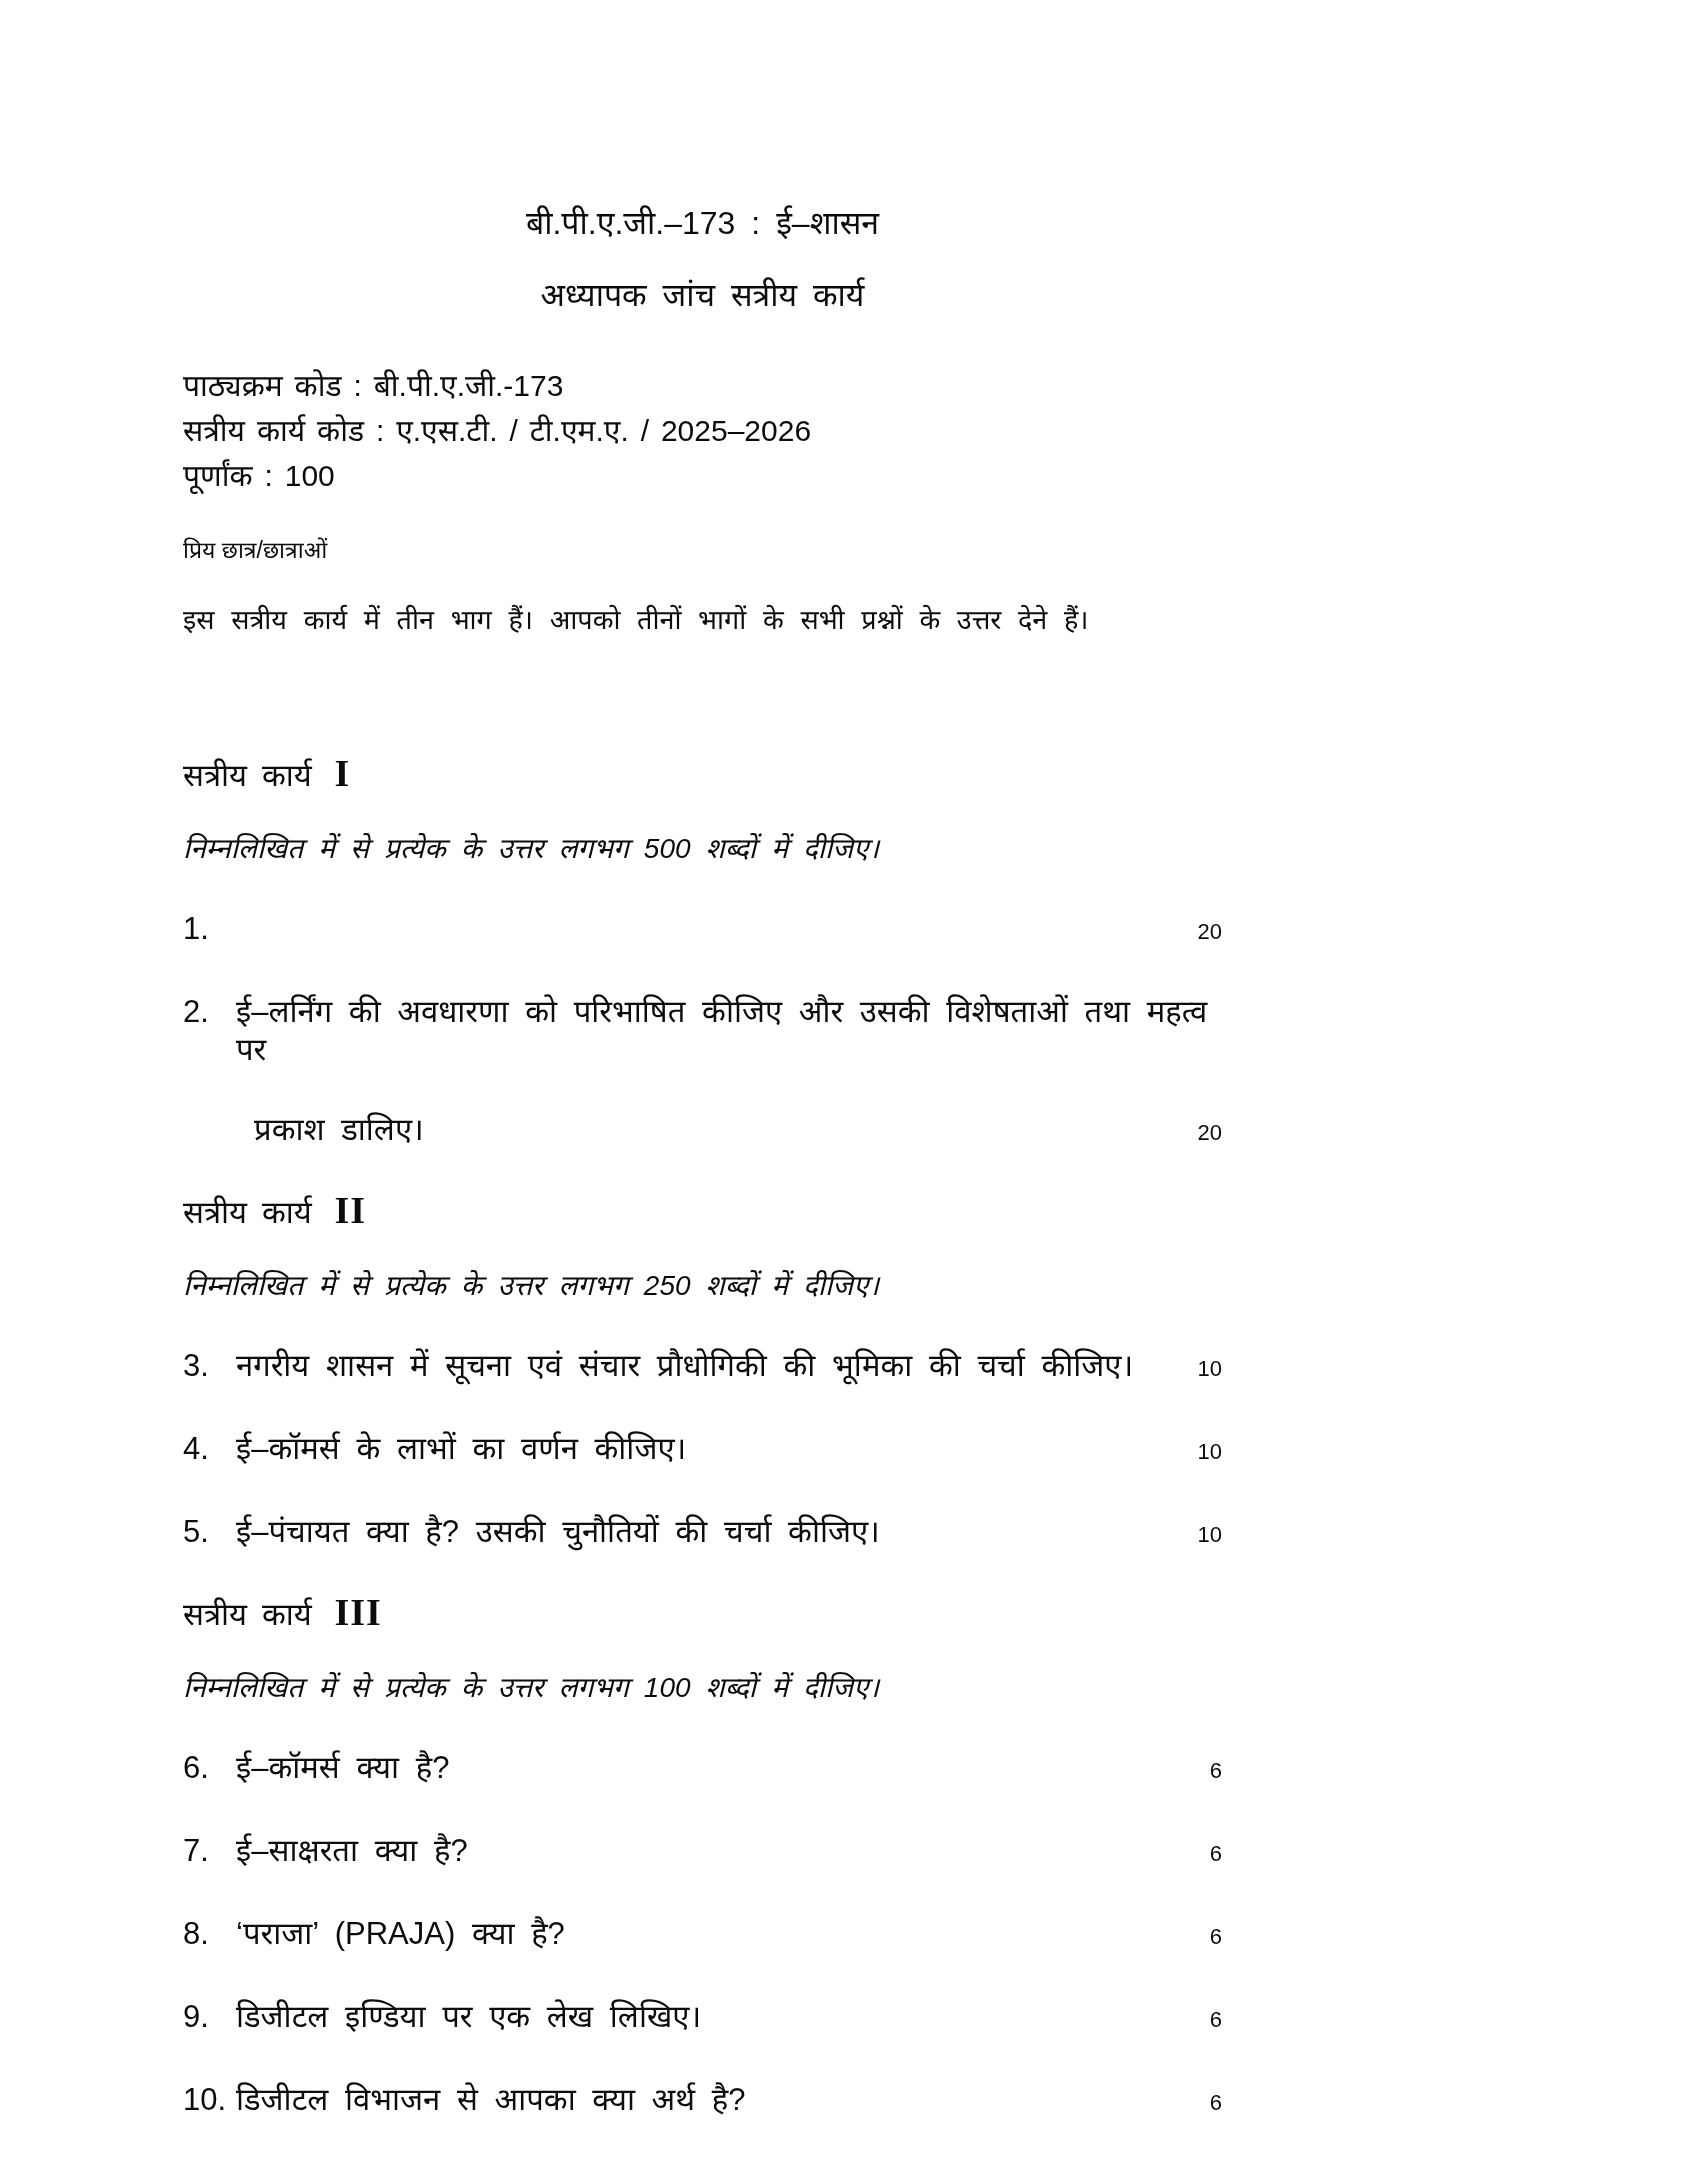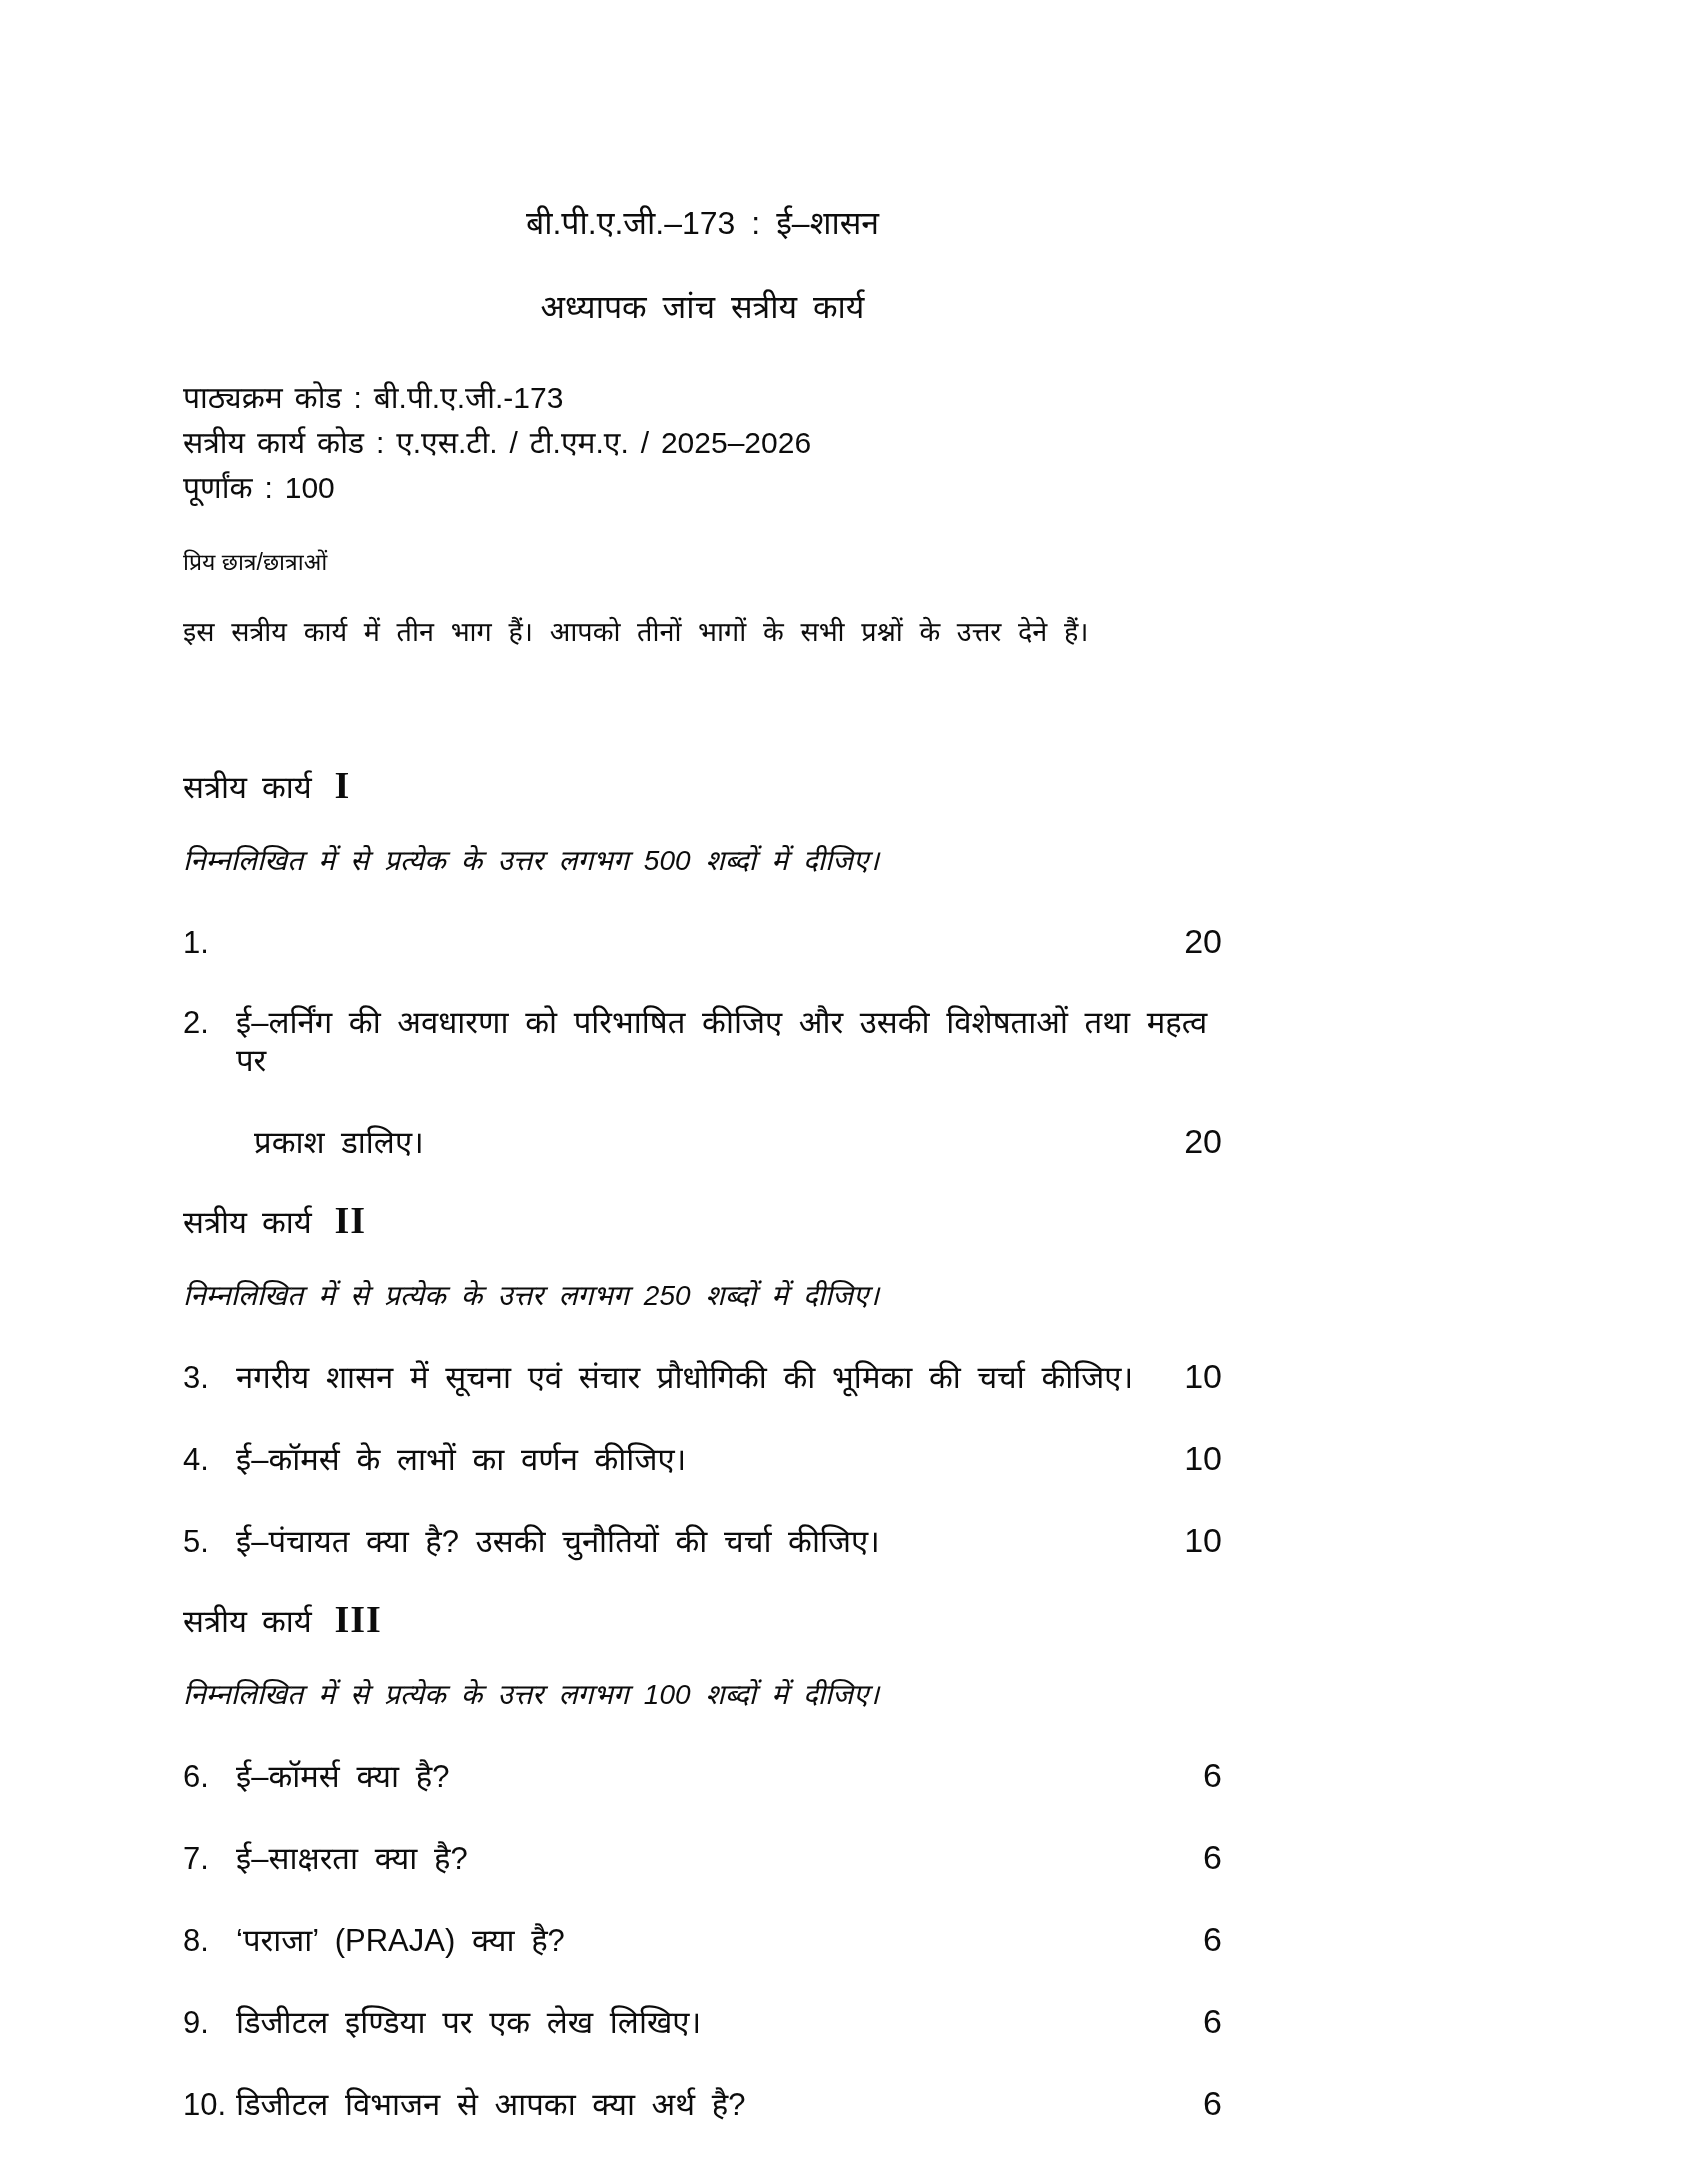--- a/index.html
+++ b/index.html
@@ -21,21 +21,21 @@
     padding: 203px 203px 0 183px;
     overflow: hidden;
   }
   .title {
     text-align: center;
     font-size: 32px;
     line-height: 40px;
     word-spacing: 0.22em;
   }
   .title + .title {
-    margin-top: 44px;
+    margin-top: 32px;
   }
   .meta {
     margin-top: 48px;
     text-align: left;
     font-size: 30px;
     line-height: 45px;
     word-spacing: 0.12em;
   }
   .salutation {
     margin-top: 32px;
@@ -93,21 +93,21 @@
     word-spacing: normal;
   }
   .q-text {
     flex: 0 1 auto;
     max-width: 1168px;
   }
   .q-marks {
     flex: 0 0 auto;
     margin-left: auto;
     padding-left: 30px;
-    font-size: 34px;
+    font-size: 22px;
     word-spacing: normal;
   }
 </style>
 </head>
 <body>
 
 <div class="doc">
   <div class="title">बी.पी.ए.जी.–173 : ई–शासन</div>
   <div class="title">अध्यापक जांच सत्रीय कार्य</div>
 

